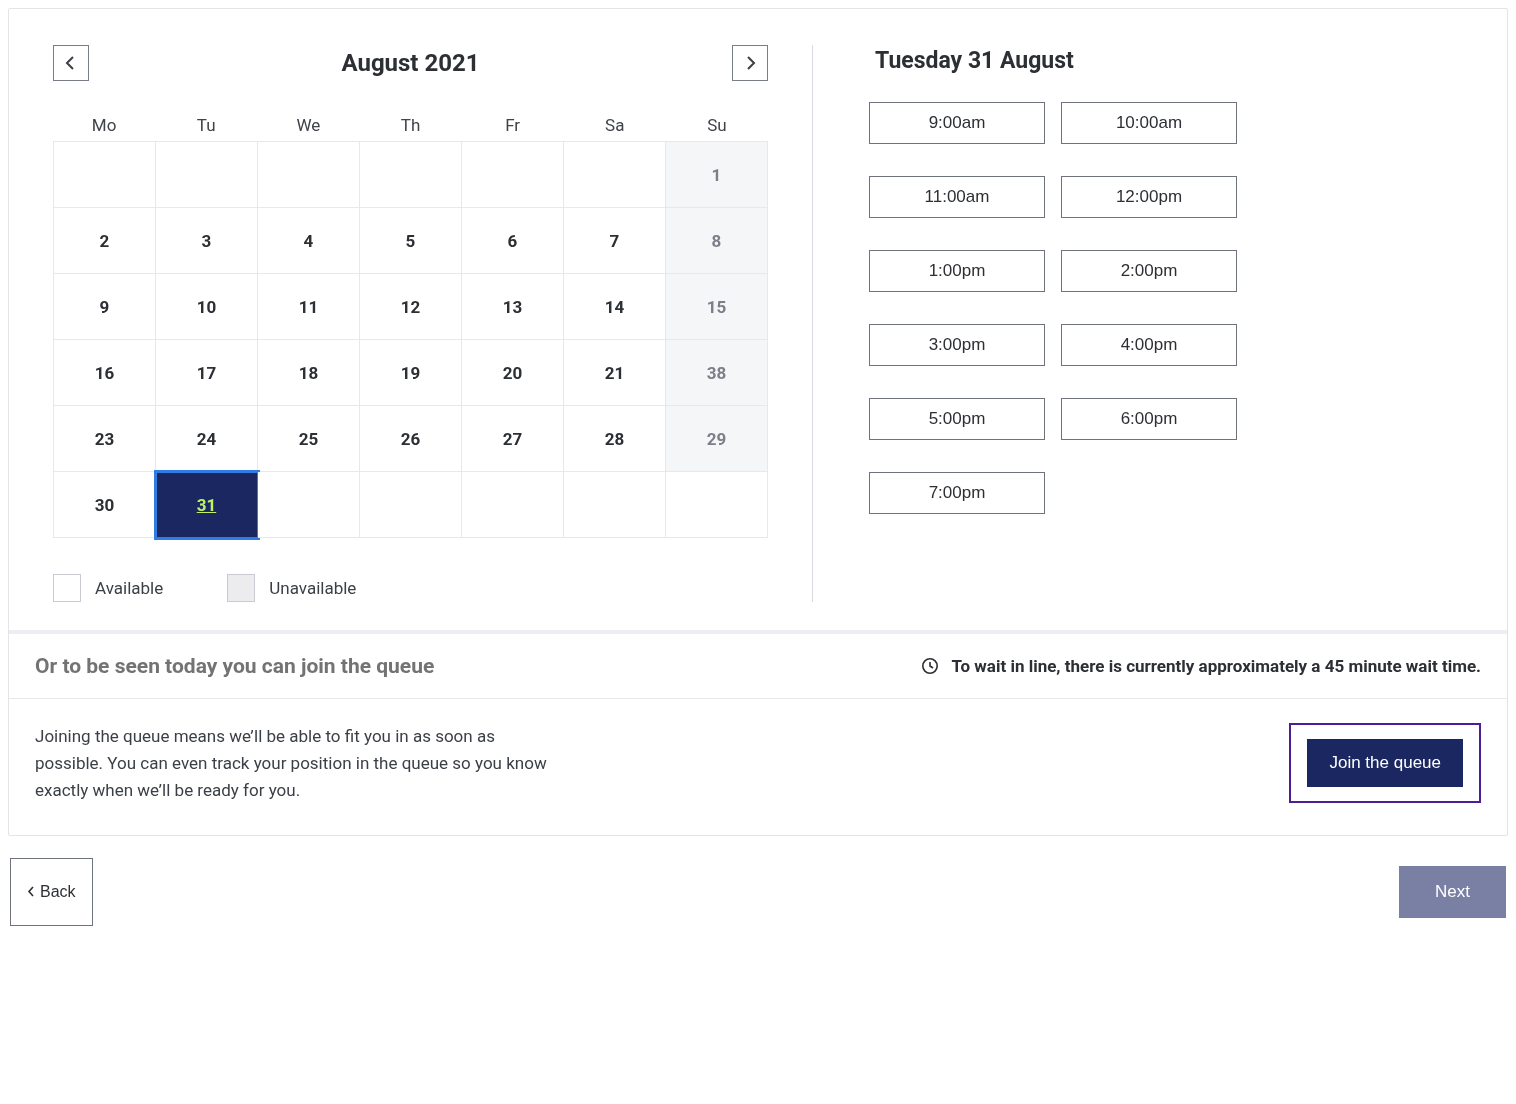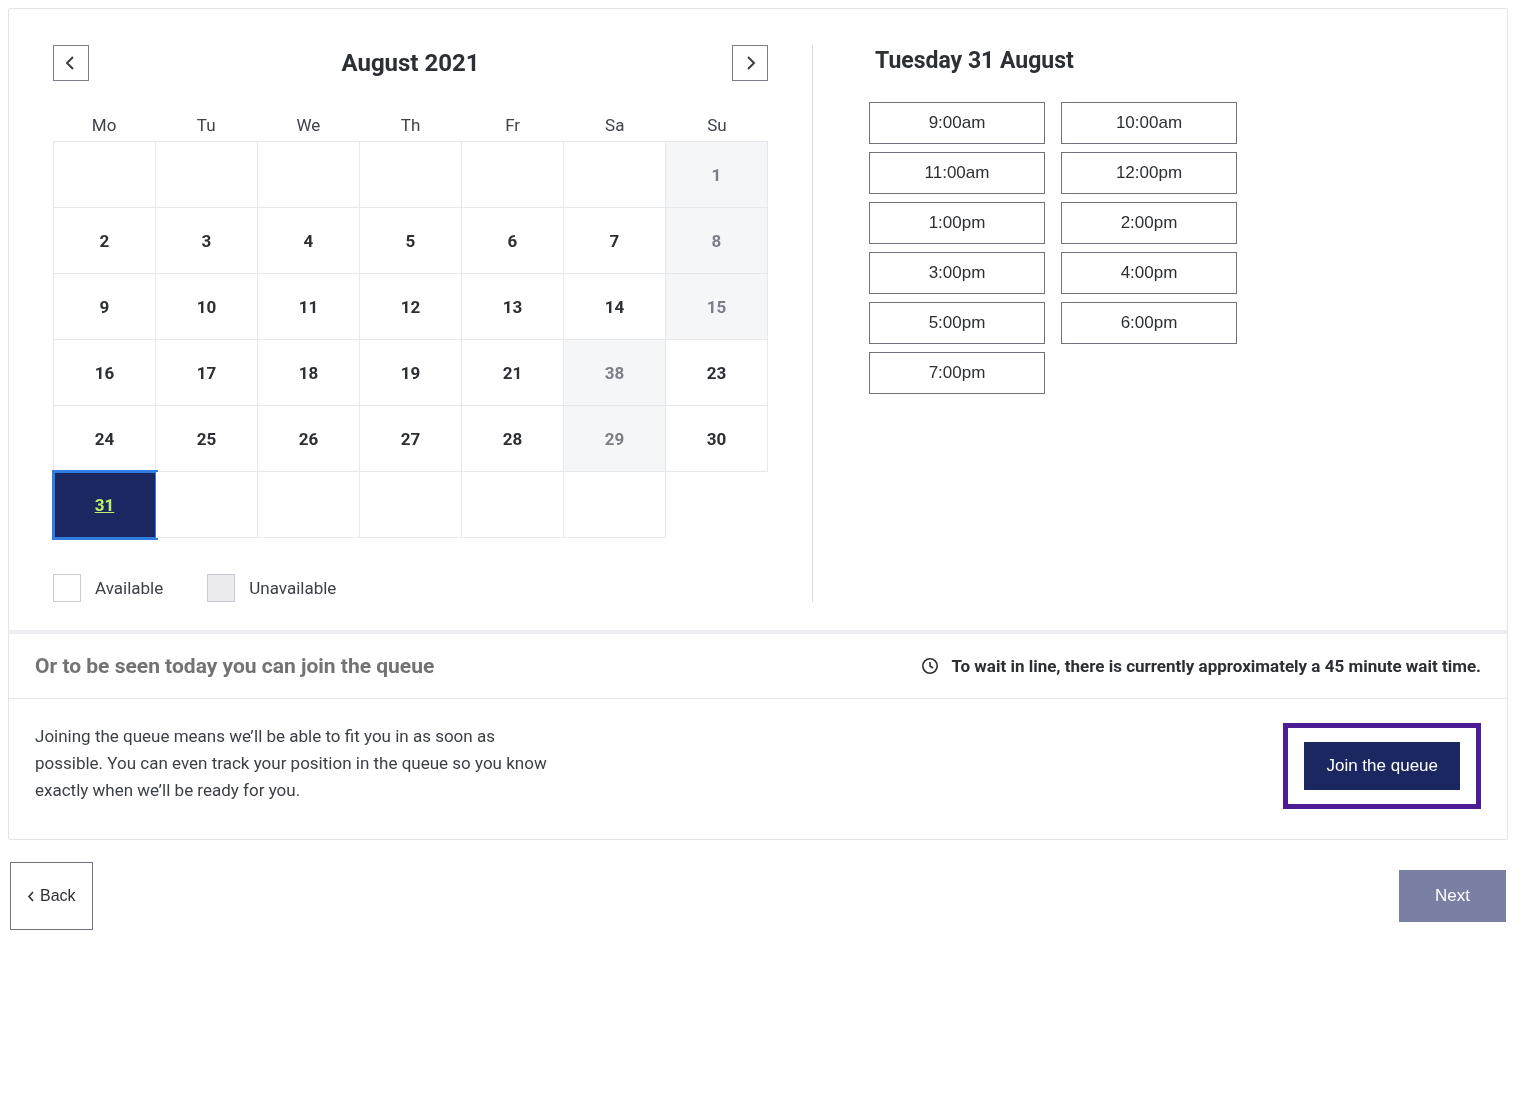--- a/index.html
+++ b/index.html
@@ -80,21 +80,21 @@
   }
   .cal-cell.selected {
     background: #1a2760;
     color: #bef264;
     outline: 3px solid #2f7de1;
     outline-offset: -1px;
     text-decoration: underline;
   }
   .legend {
     display: flex;
-    gap: 44px;
+    gap: 64px;
     margin-top: 36px;
     align-items: center;
   }
   .legend-item {
     display: flex; align-items: center; gap: 14px;
     color: #3b3f46;
     font-size: 17px;
   }
   .swatch {
     width: 28px; height: 28px;
@@ -113,21 +113,21 @@
     font-size: 23px;
     font-weight: 700;
     color: #2c2f33;
     margin-bottom: 28px;
     margin-top: 2px;
     margin-left: 6px;
   }
   .time-grid {
     display: grid;
     grid-template-columns: repeat(2, 176px);
-    gap: 8px 16px;
+    gap: 32px 16px;
   }
   .time-btn {
     height: 42px;
     border: 1px solid #6f737b;
     background: #fff;
     font-size: 17px;
     color: #2c2f33;
     cursor: pointer;
   }
 
@@ -160,21 +160,21 @@
     align-items: flex-start;
     padding: 24px 26px 30px 26px;
   }
   .queue-desc {
     max-width: 520px;
     font-size: 17px;
     line-height: 1.6;
     color: #3b3f46;
   }
   .join-wrap {
-    border: 5px solid #4c1d95;
+    border: 2px solid #4c1d95;
     padding: 14px 16px;
   }
   .join-btn {
     background: #1a2760;
     color: #fff;
     border: none;
     font-size: 17px;
     padding: 14px 22px;
     cursor: pointer;
   }
@@ -258,20 +258,21 @@
             <div class="cal-cell">10</div>
             <div class="cal-cell">11</div>
             <div class="cal-cell">12</div>
             <div class="cal-cell">13</div>
             <div class="cal-cell">14</div>
             <div class="cal-cell unavail">15</div>
             <div class="cal-cell">16</div>
             <div class="cal-cell">17</div>
             <div class="cal-cell">18</div>
             <div class="cal-cell">19</div>
+            <div class="cal-cell">20</div>
             <div class="cal-cell">21</div>
             <div class="cal-cell unavail">38</div>
             <div class="cal-cell">23</div>
             <div class="cal-cell">24</div>
             <div class="cal-cell">25</div>
             <div class="cal-cell">26</div>
             <div class="cal-cell">27</div>
             <div class="cal-cell">28</div>
             <div class="cal-cell unavail">29</div>
             <div class="cal-cell">30</div>

